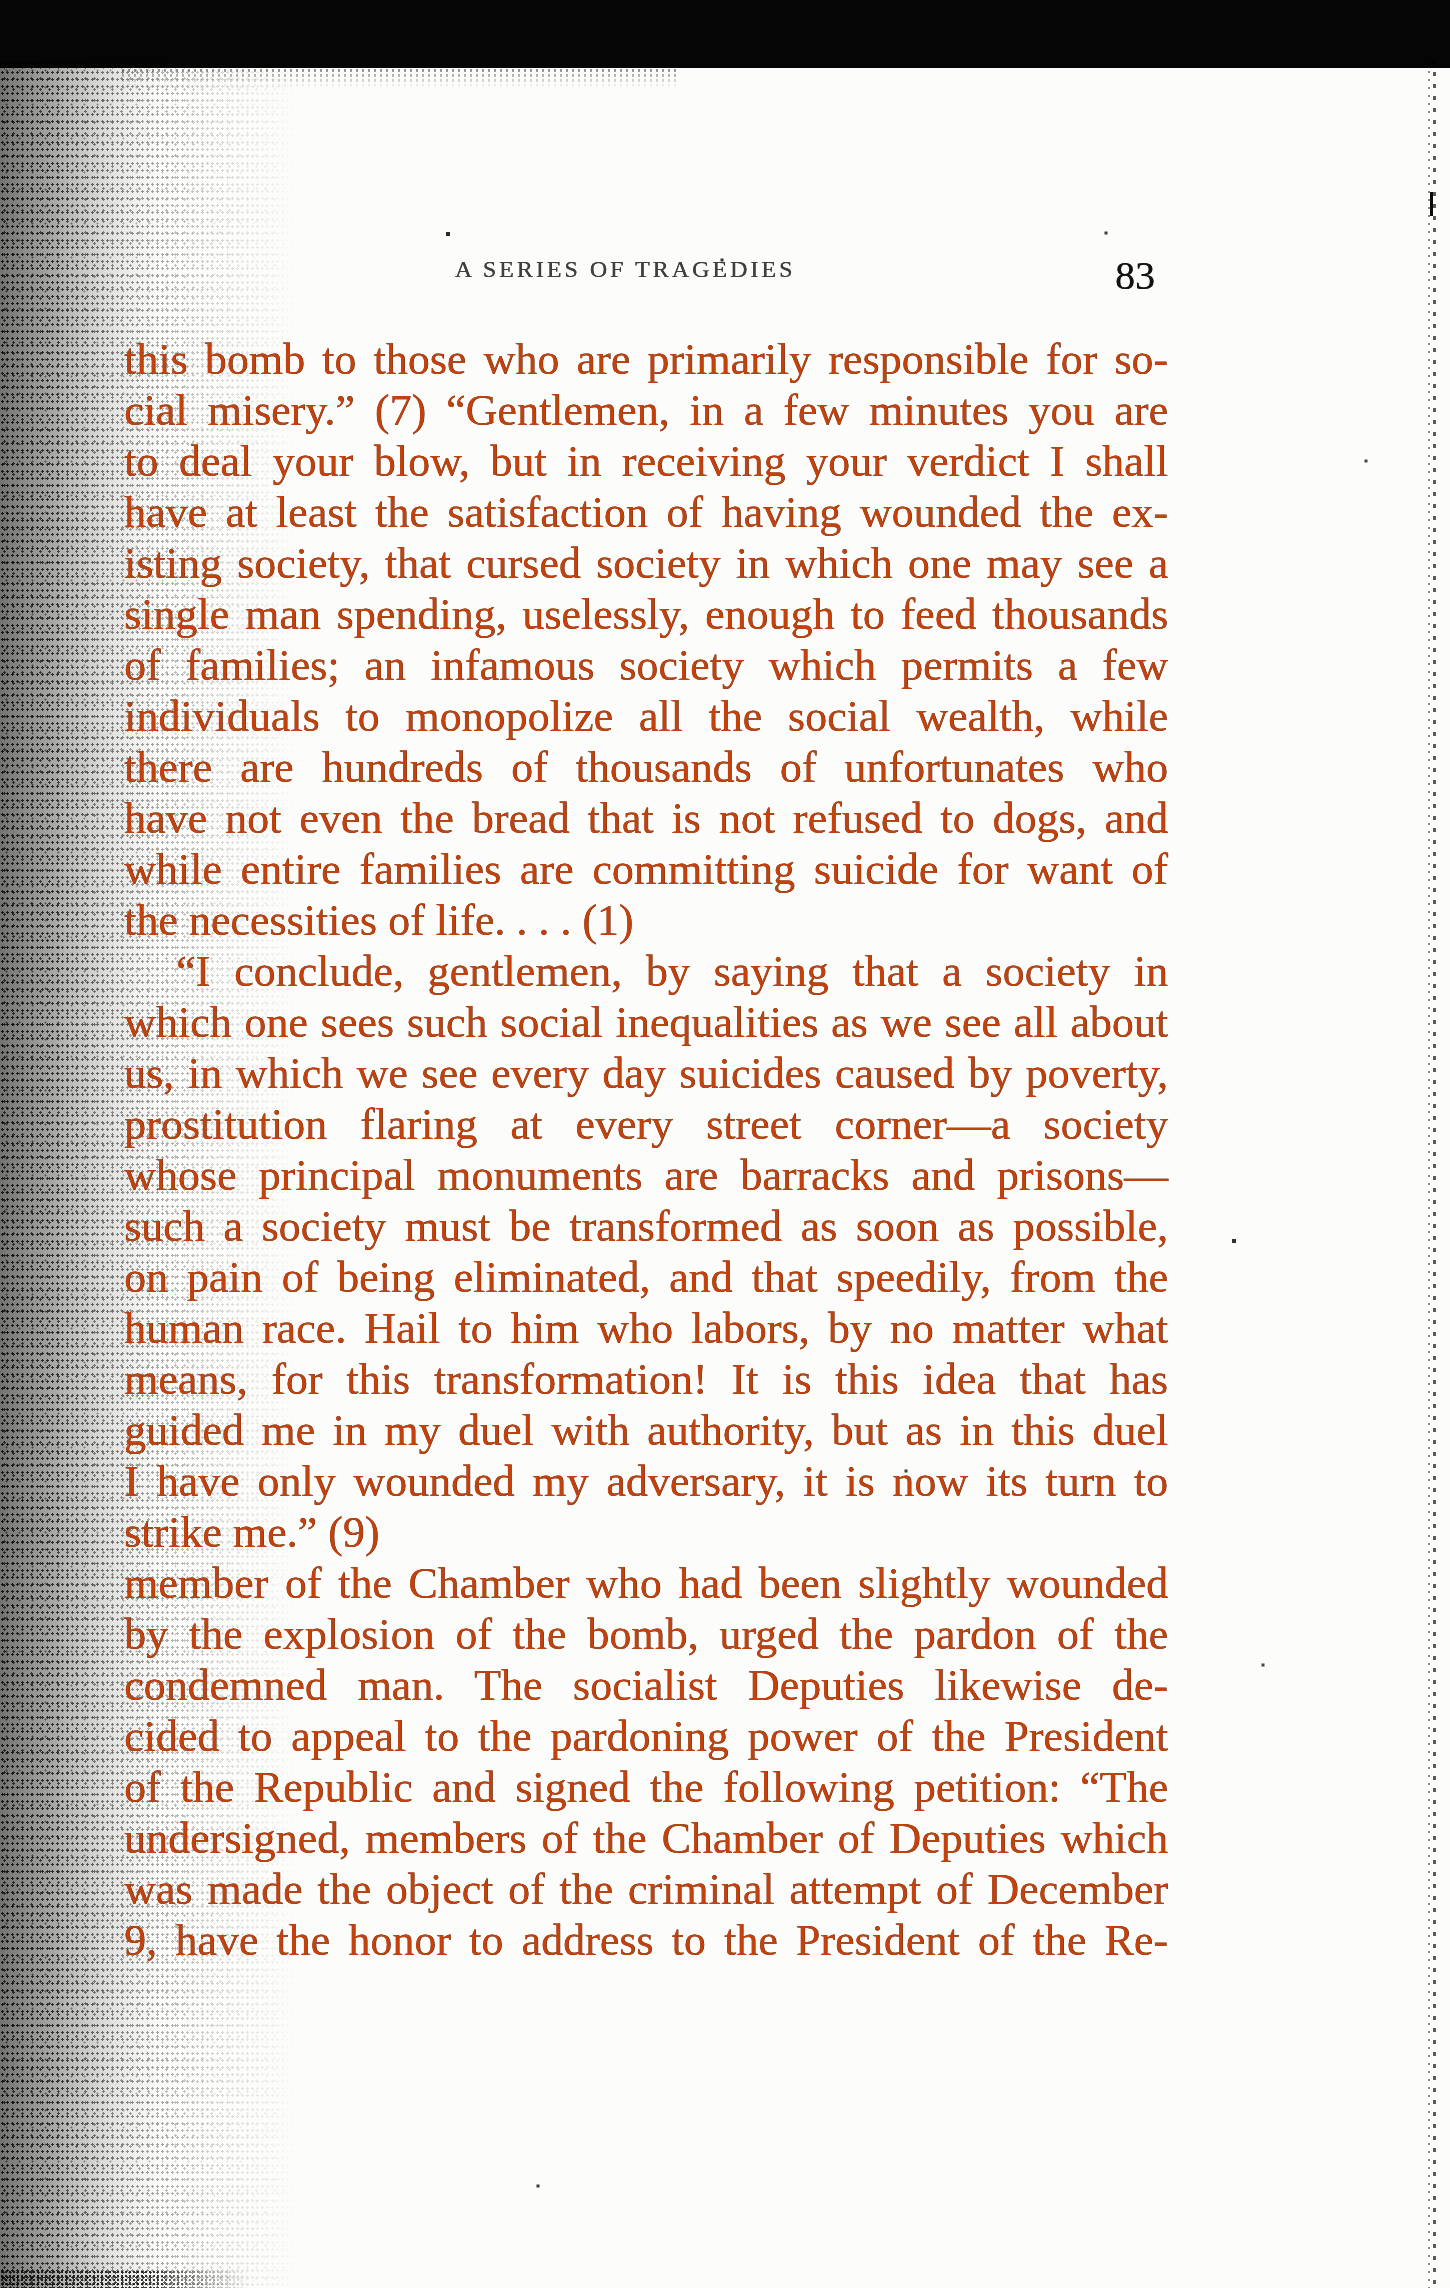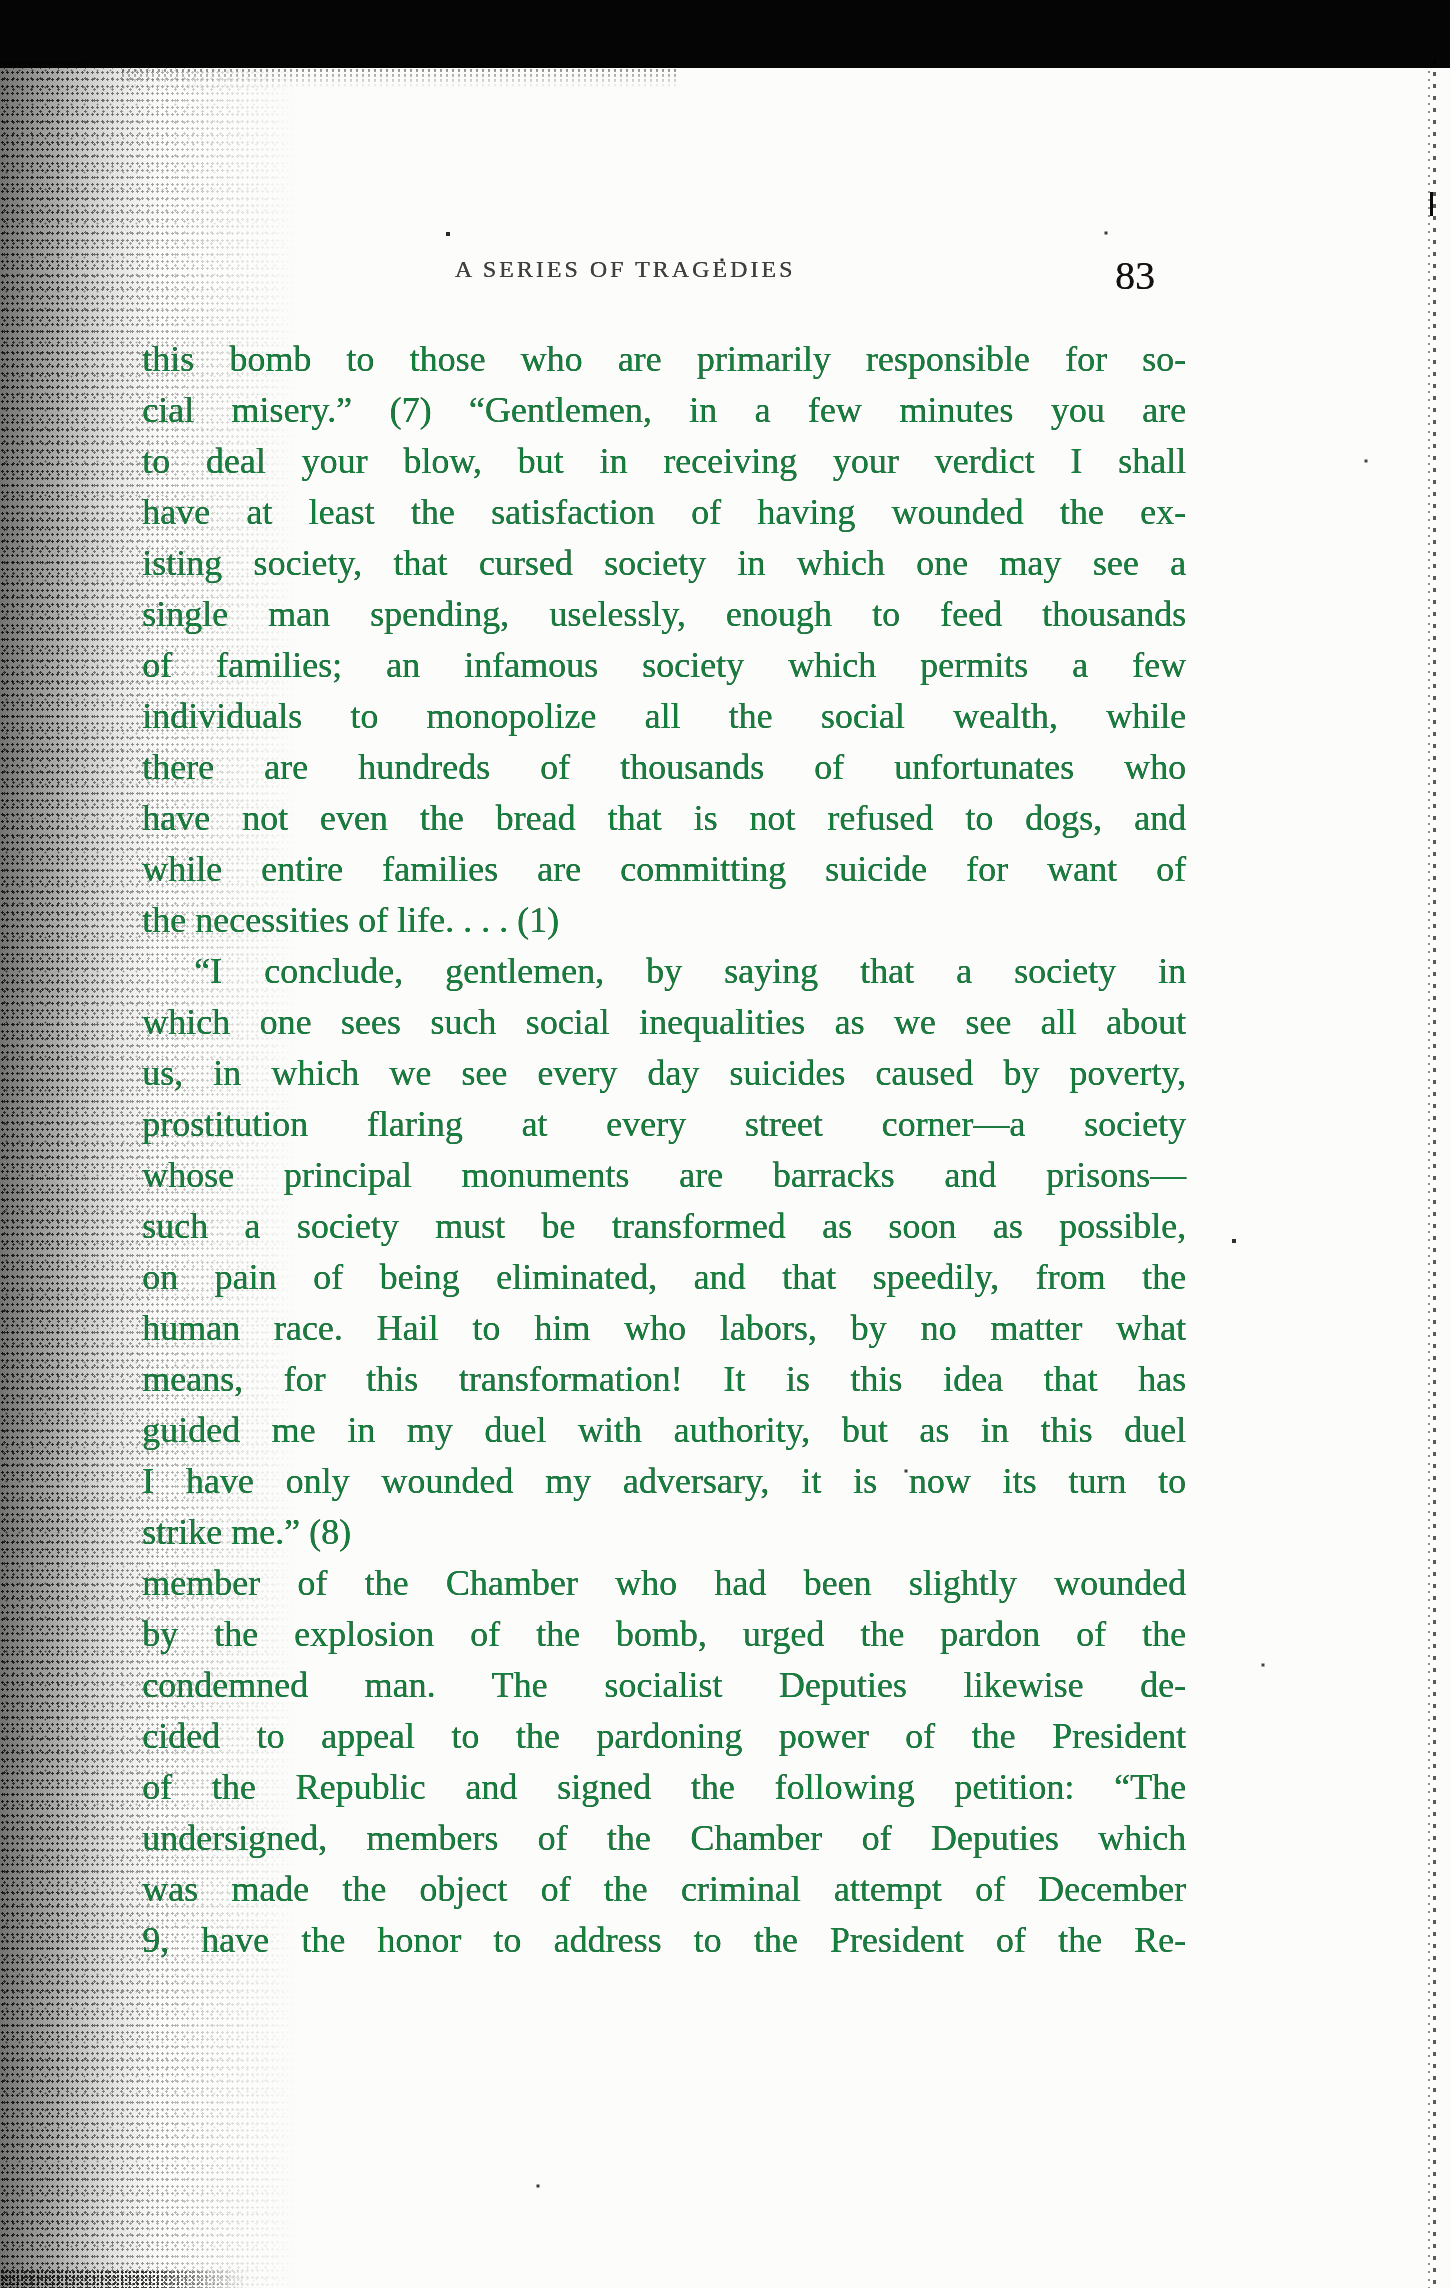--- a/index.html
+++ b/index.html
@@ -99,25 +99,25 @@
     color: #404040;
     text-shadow: 0.2px 0.2px 0.4px rgba(18,15,12,0.85);
   }
   .folio {
     position: absolute; right: 22px; top: -4px;
     font-size: 40px;
     color: #14110e;
     text-shadow: 0.2px 0.2px 0.4px rgba(18,15,12,0.85);
   }
   .text-block {
-    position: absolute; left: 142px; top: 334px;
+    position: absolute; left: 124px; top: 334px;
     width: 1044px;
-    font-size: 36px;
+    font-size: 44px;
     line-height: 51px;
-    color: #15803d;
+    color: #c2410c;
     text-shadow: 0.25px 0.25px 0.4px rgba(18,15,12,0.9);
   }
   .line {
     text-align: justify;
     text-align-last: justify;
     white-space: normal;
   }
   .line.par-end {
     text-align-last: left;
   }
@@ -159,21 +159,21 @@
     <div class="line">which one sees such social inequalities as we see all about</div>
     <div class="line">us, in which we see every day suicides caused by poverty,</div>
     <div class="line">prostitution flaring at every street corner—a society</div>
     <div class="line">whose principal monuments are barracks and prisons—</div>
     <div class="line">such a society must be transformed as soon as possible,</div>
     <div class="line">on pain of being eliminated, and that speedily, from the</div>
     <div class="line">human race. Hail to him who labors, by no matter what</div>
     <div class="line">means, for this transformation! It is this idea that has</div>
     <div class="line">guided me in my duel with authority, but as in this duel</div>
     <div class="line">I have only wounded my adversary, it is now its turn to</div>
-    <div class="line par-end">strike me.” (8)</div>
+    <div class="line par-end">strike me.” (9)</div>
     <div class="line">member of the Chamber who had been slightly wounded</div>
     <div class="line">by the explosion of the bomb, urged the pardon of the</div>
     <div class="line">condemned man. The socialist Deputies likewise de-</div>
     <div class="line">cided to appeal to the pardoning power of the President</div>
     <div class="line">of the Republic and signed the following petition: “The</div>
     <div class="line">undersigned, members of the Chamber of Deputies which</div>
     <div class="line">was made the object of the criminal attempt of December</div>
     <div class="line">9, have the honor to address to the President of the Re-</div>
   </div>
 

